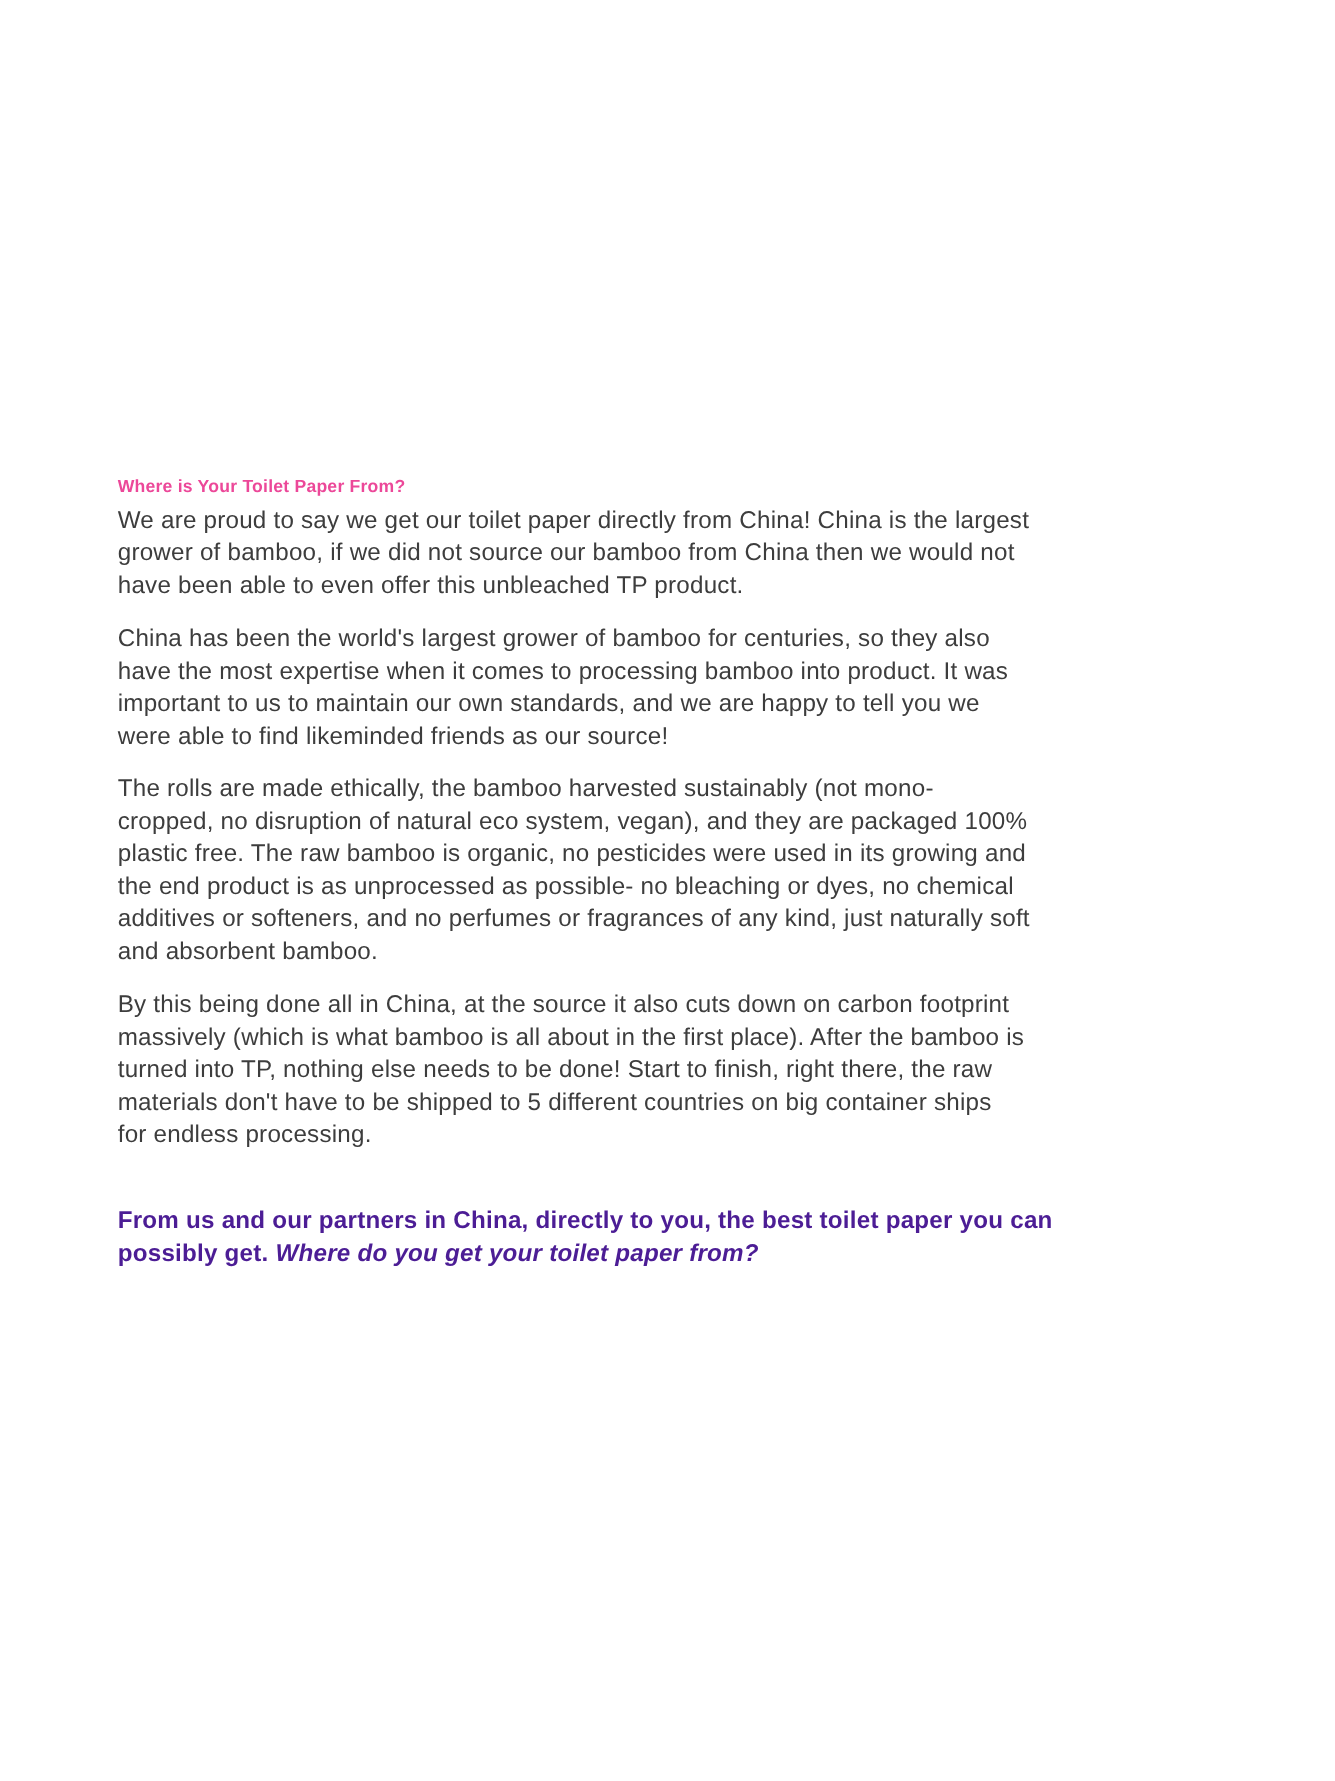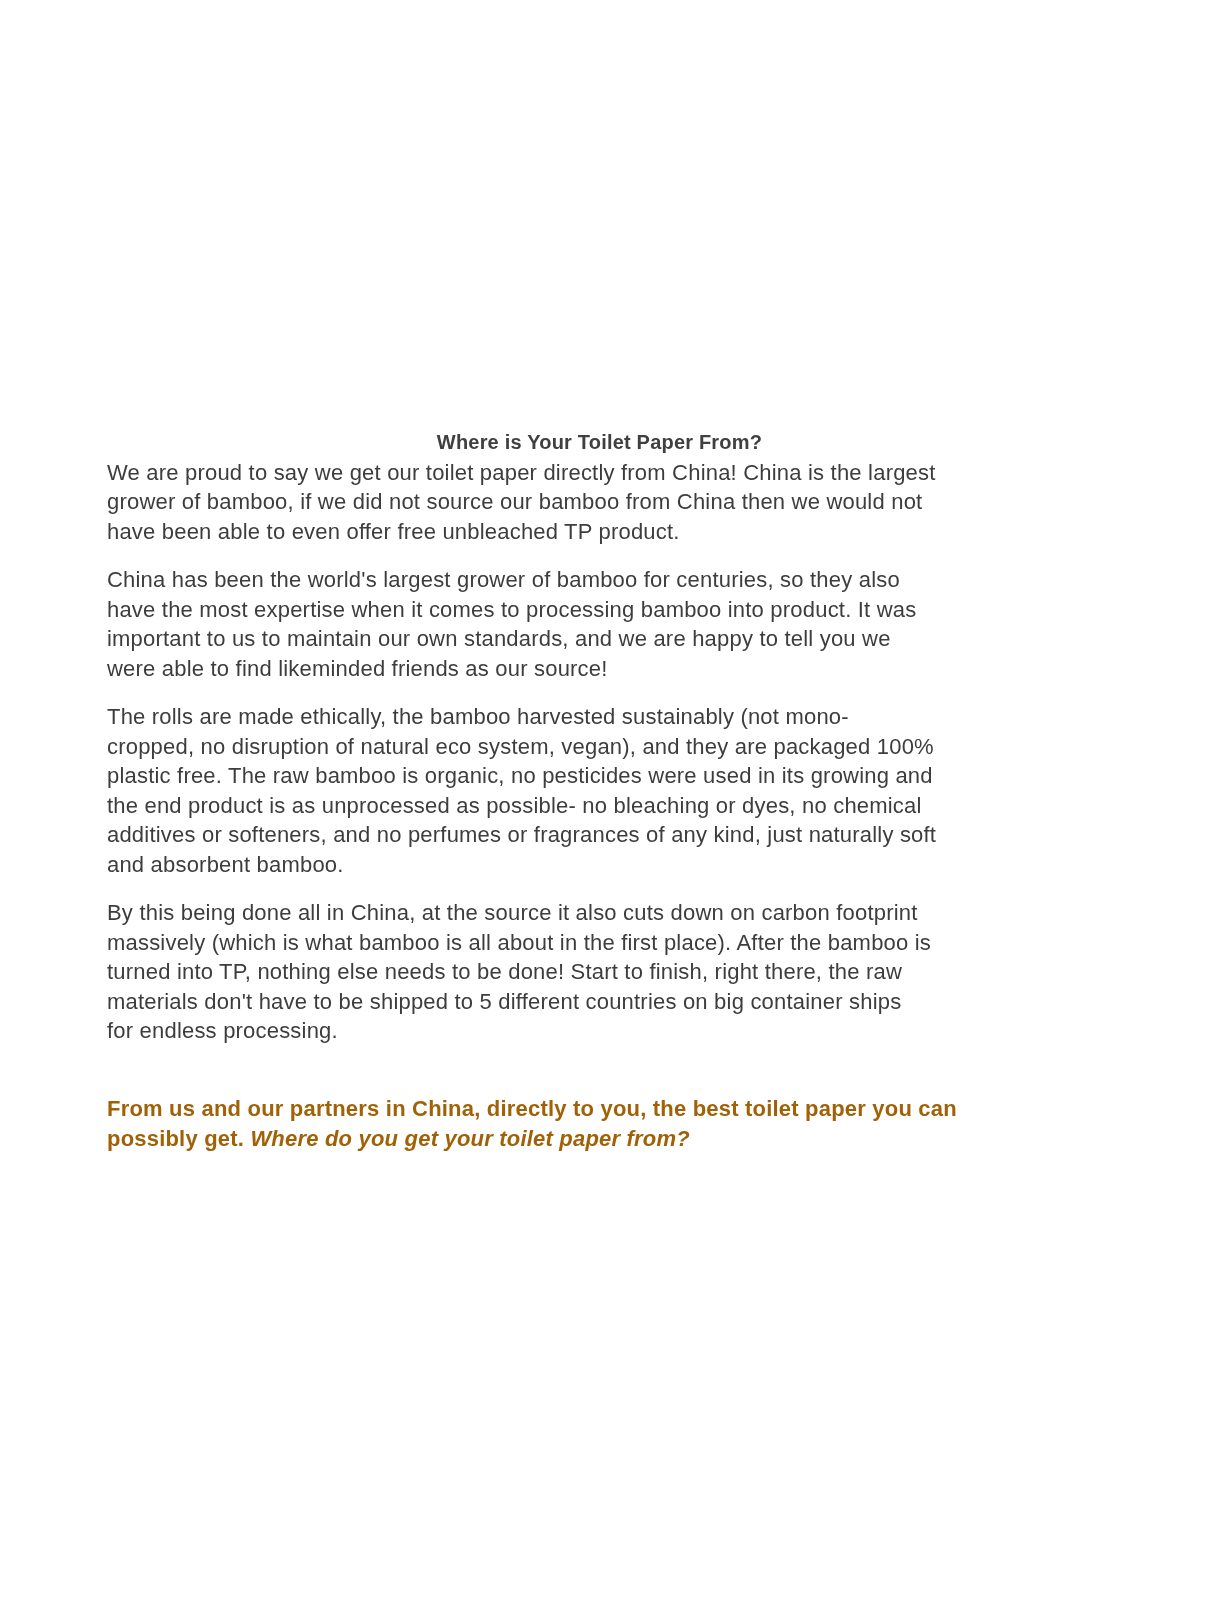--- a/index.html
+++ b/index.html
@@ -21,55 +21,54 @@
     top: 428px;
     left: 107px;
     width: 985px;
     color: #3d3d3d;
     font-size: 22px;
     line-height: 29.5px;
     letter-spacing: 0.2px;
   }
 
   .article h2 {
-    font-size: 20px;
+    font-size: 16px;
     line-height: 29.5px;
     font-weight: 700;
-    color: #404040;
+    color: #ec4899;
     margin: 0;
-    text-align: center;
   }
 
   .article p {
     white-space: pre-line;   
     margin: 0 0 19px 0;
   }
 
   .article p.body-para:first-of-type { margin-top: 0; }
 
   .article p.closing-para {
     font-weight: 700;
-    color: #a16207;
+    color: #4c1d95;
     margin-bottom: 0;
   }
 
   .article p.closing-para .question {
     font-style: italic;
     margin-top: 24px;
   }
 </style>
 </head>
 <body>
 
 <div class="article">
   <h2>Where is Your Toilet Paper From?</h2>
 
   <p class="body-para">We are proud to say we get our toilet paper directly from China! China is the largest
 grower of bamboo, if we did not source our bamboo from China then we would not
-have been able to even offer free unbleached TP product.</p>
+have been able to even offer this unbleached TP product.</p>
 
   <p class="body-para">China has been the world's largest grower of bamboo for centuries, so they also
 have the most expertise when it comes to processing bamboo into product. It was
 important to us to maintain our own standards, and we are happy to tell you we
 were able to find likeminded friends as our source!</p>
 
   <p class="body-para">The rolls are made ethically, the bamboo harvested sustainably (not mono-
 cropped, no disruption of natural eco system, vegan), and they are packaged 100%
 plastic free. The raw bamboo is organic, no pesticides were used in its growing and
 the end product is as unprocessed as possible- no bleaching or dyes, no chemical

